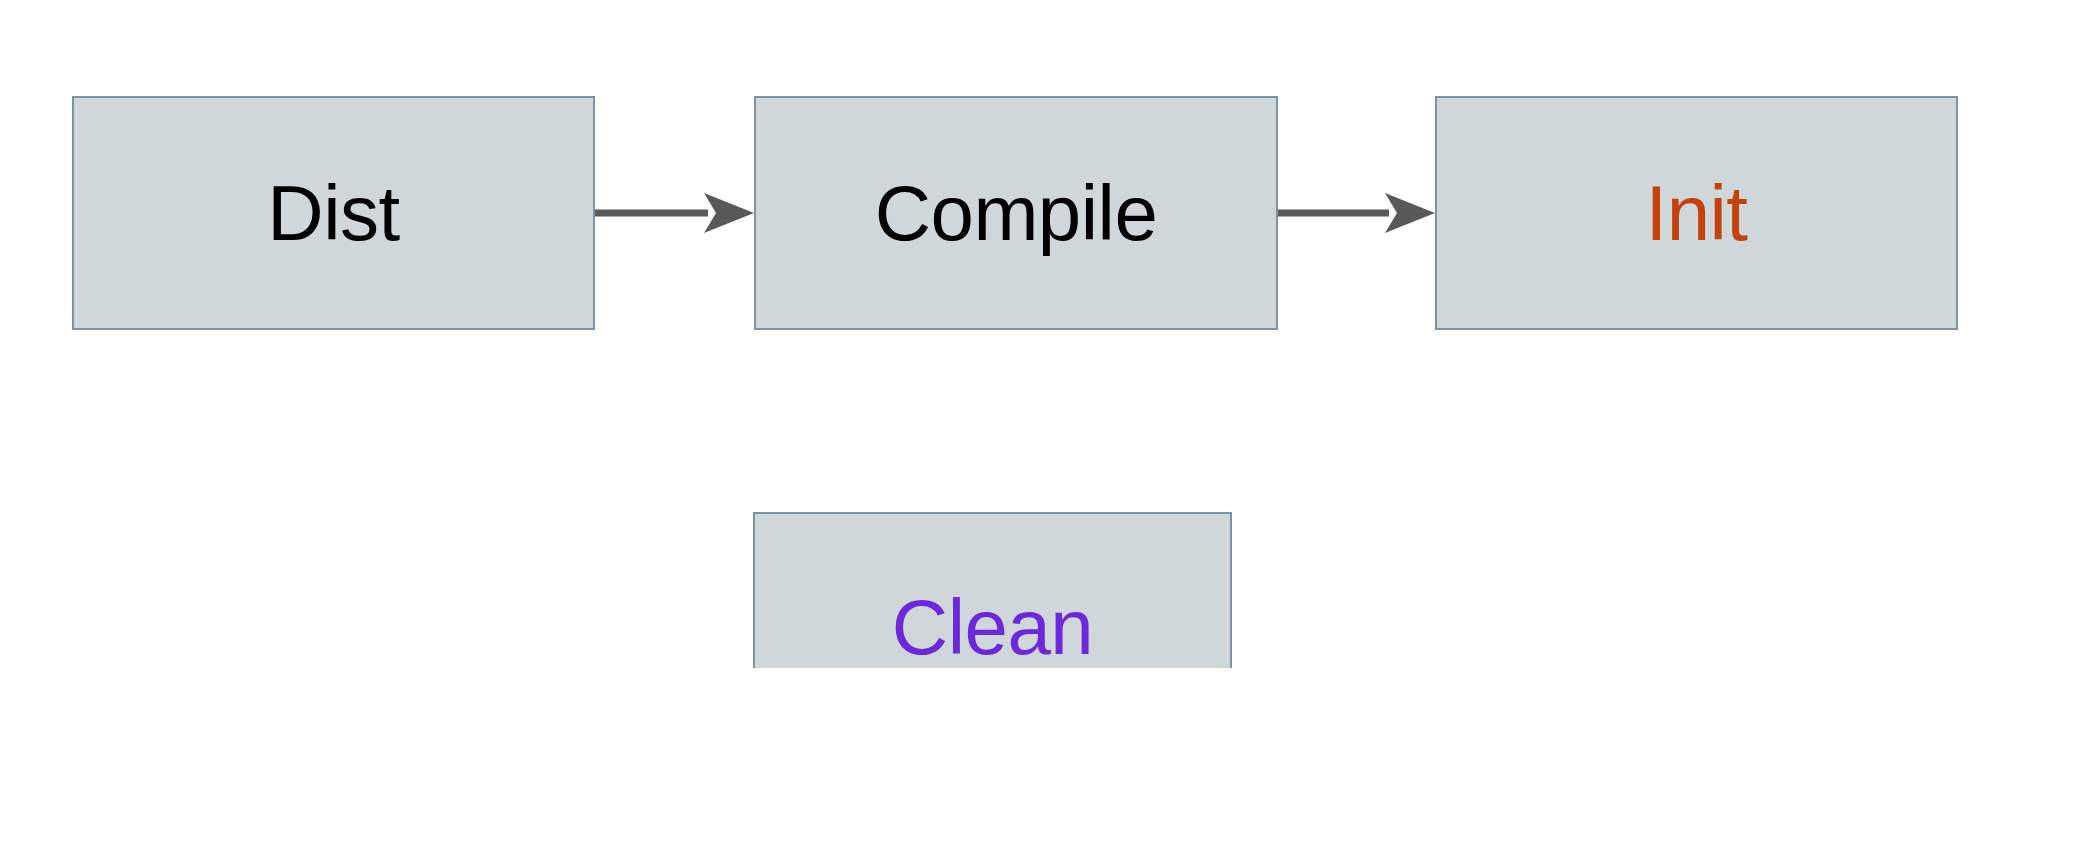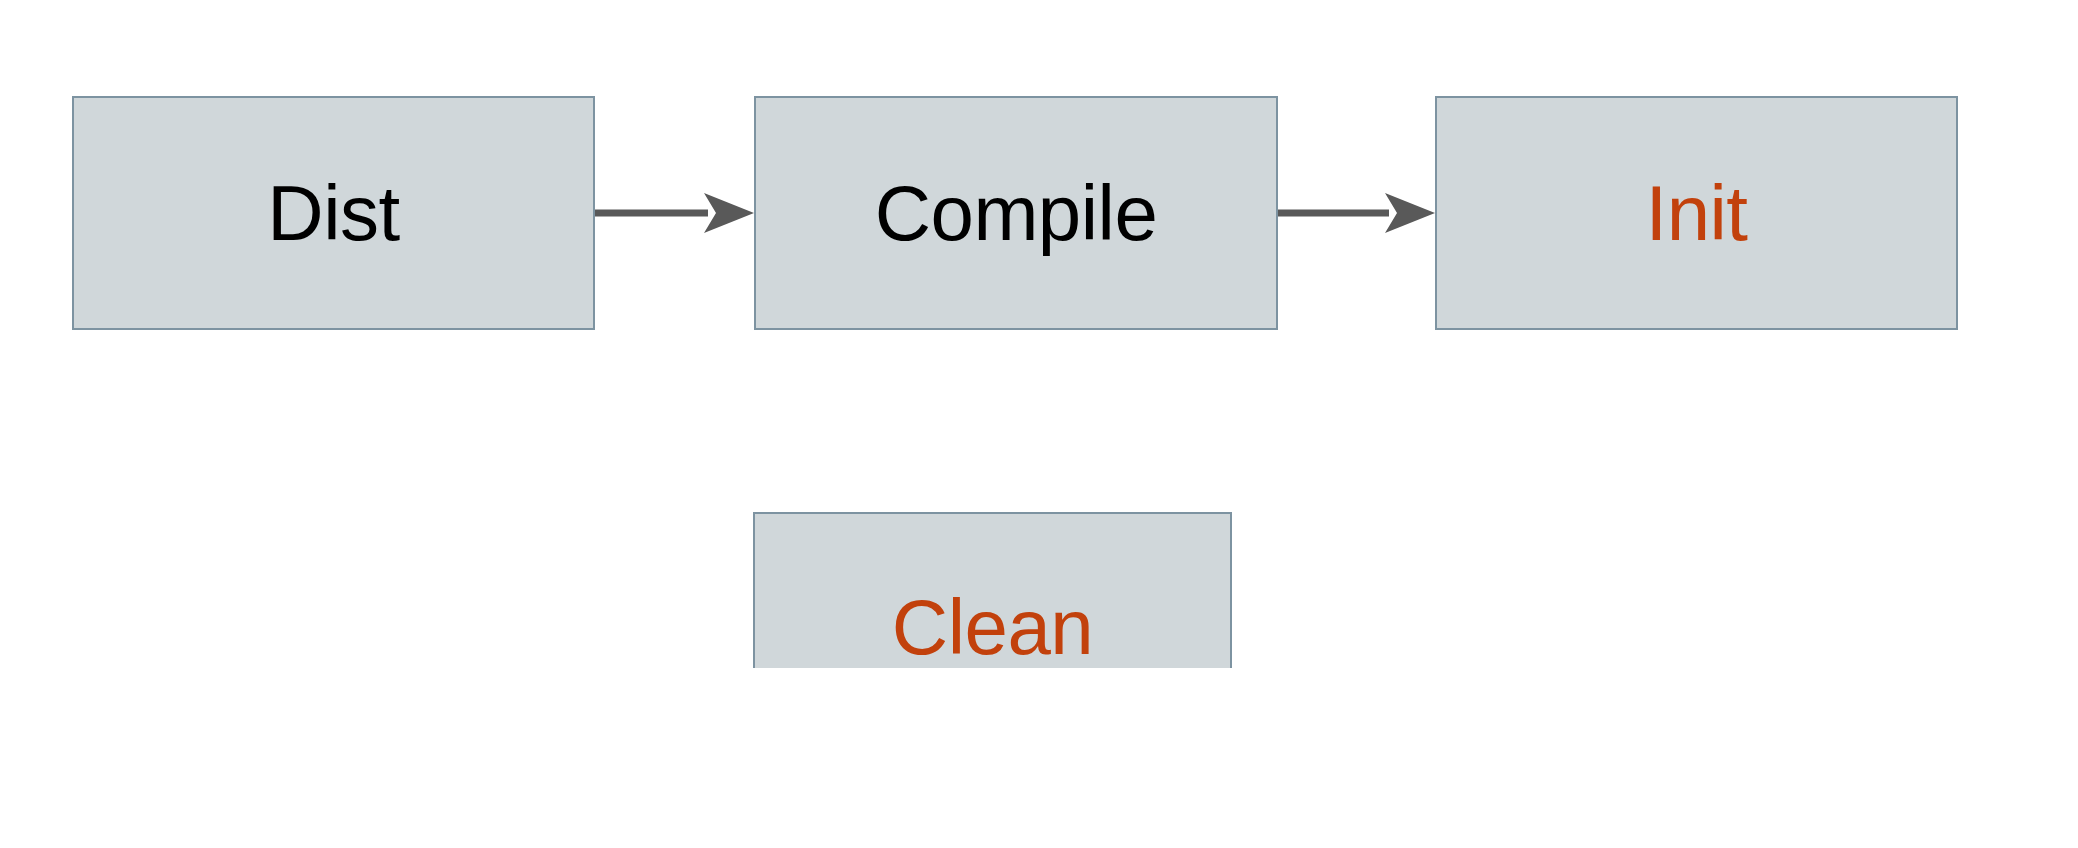--- a/index.html
+++ b/index.html
@@ -58,21 +58,21 @@
 
   <div class="node" style="left: 754px; top: 96px; width: 524px; height: 234px; background: rgb(208, 215, 218); border-color: rgb(125, 147, 161); border-width: 2px;">
     <span class="node-label" style="color: rgb(0, 0, 0);">Compile</span>
   </div>
 
   <div class="node" style="left: 1435px; top: 96px; width: 523px; height: 234px; background: rgb(208, 215, 218); border-color: rgb(125, 147, 161); border-width: 2px;">
     <span class="node-label" style="color: #c2410c;">Init</span>
   </div>
 
   <div class="node" style="left: 753px; top: 512px; width: 479px; height: 230px; background: rgb(208, 215, 218); border-color: rgb(125, 147, 161); border-width: 2px;">
-    <span class="node-label" style="color: #c2410c;">Clean</span>
+    <span class="node-label" style="color: #6d28d9;">Clean</span>
   </div>
 
   <div class="edge" style="left: 595px; top: 190px; width: 159px; height: 46px;">
     <svg xmlns="http://www.w3.org/2000/svg" width="159" height="46" viewBox="0 0 159 46">
         <rect x="0" y="19.5" width="113" height="7" fill="#595959"></rect>
         <path d="M 159 23 L 109 3 L 121 23 L 109 43 Z" fill="#595959"></path>
       </svg>
   </div>
 
   <div class="edge" style="left: 1278px; top: 190px; width: 157px; height: 46px;">

